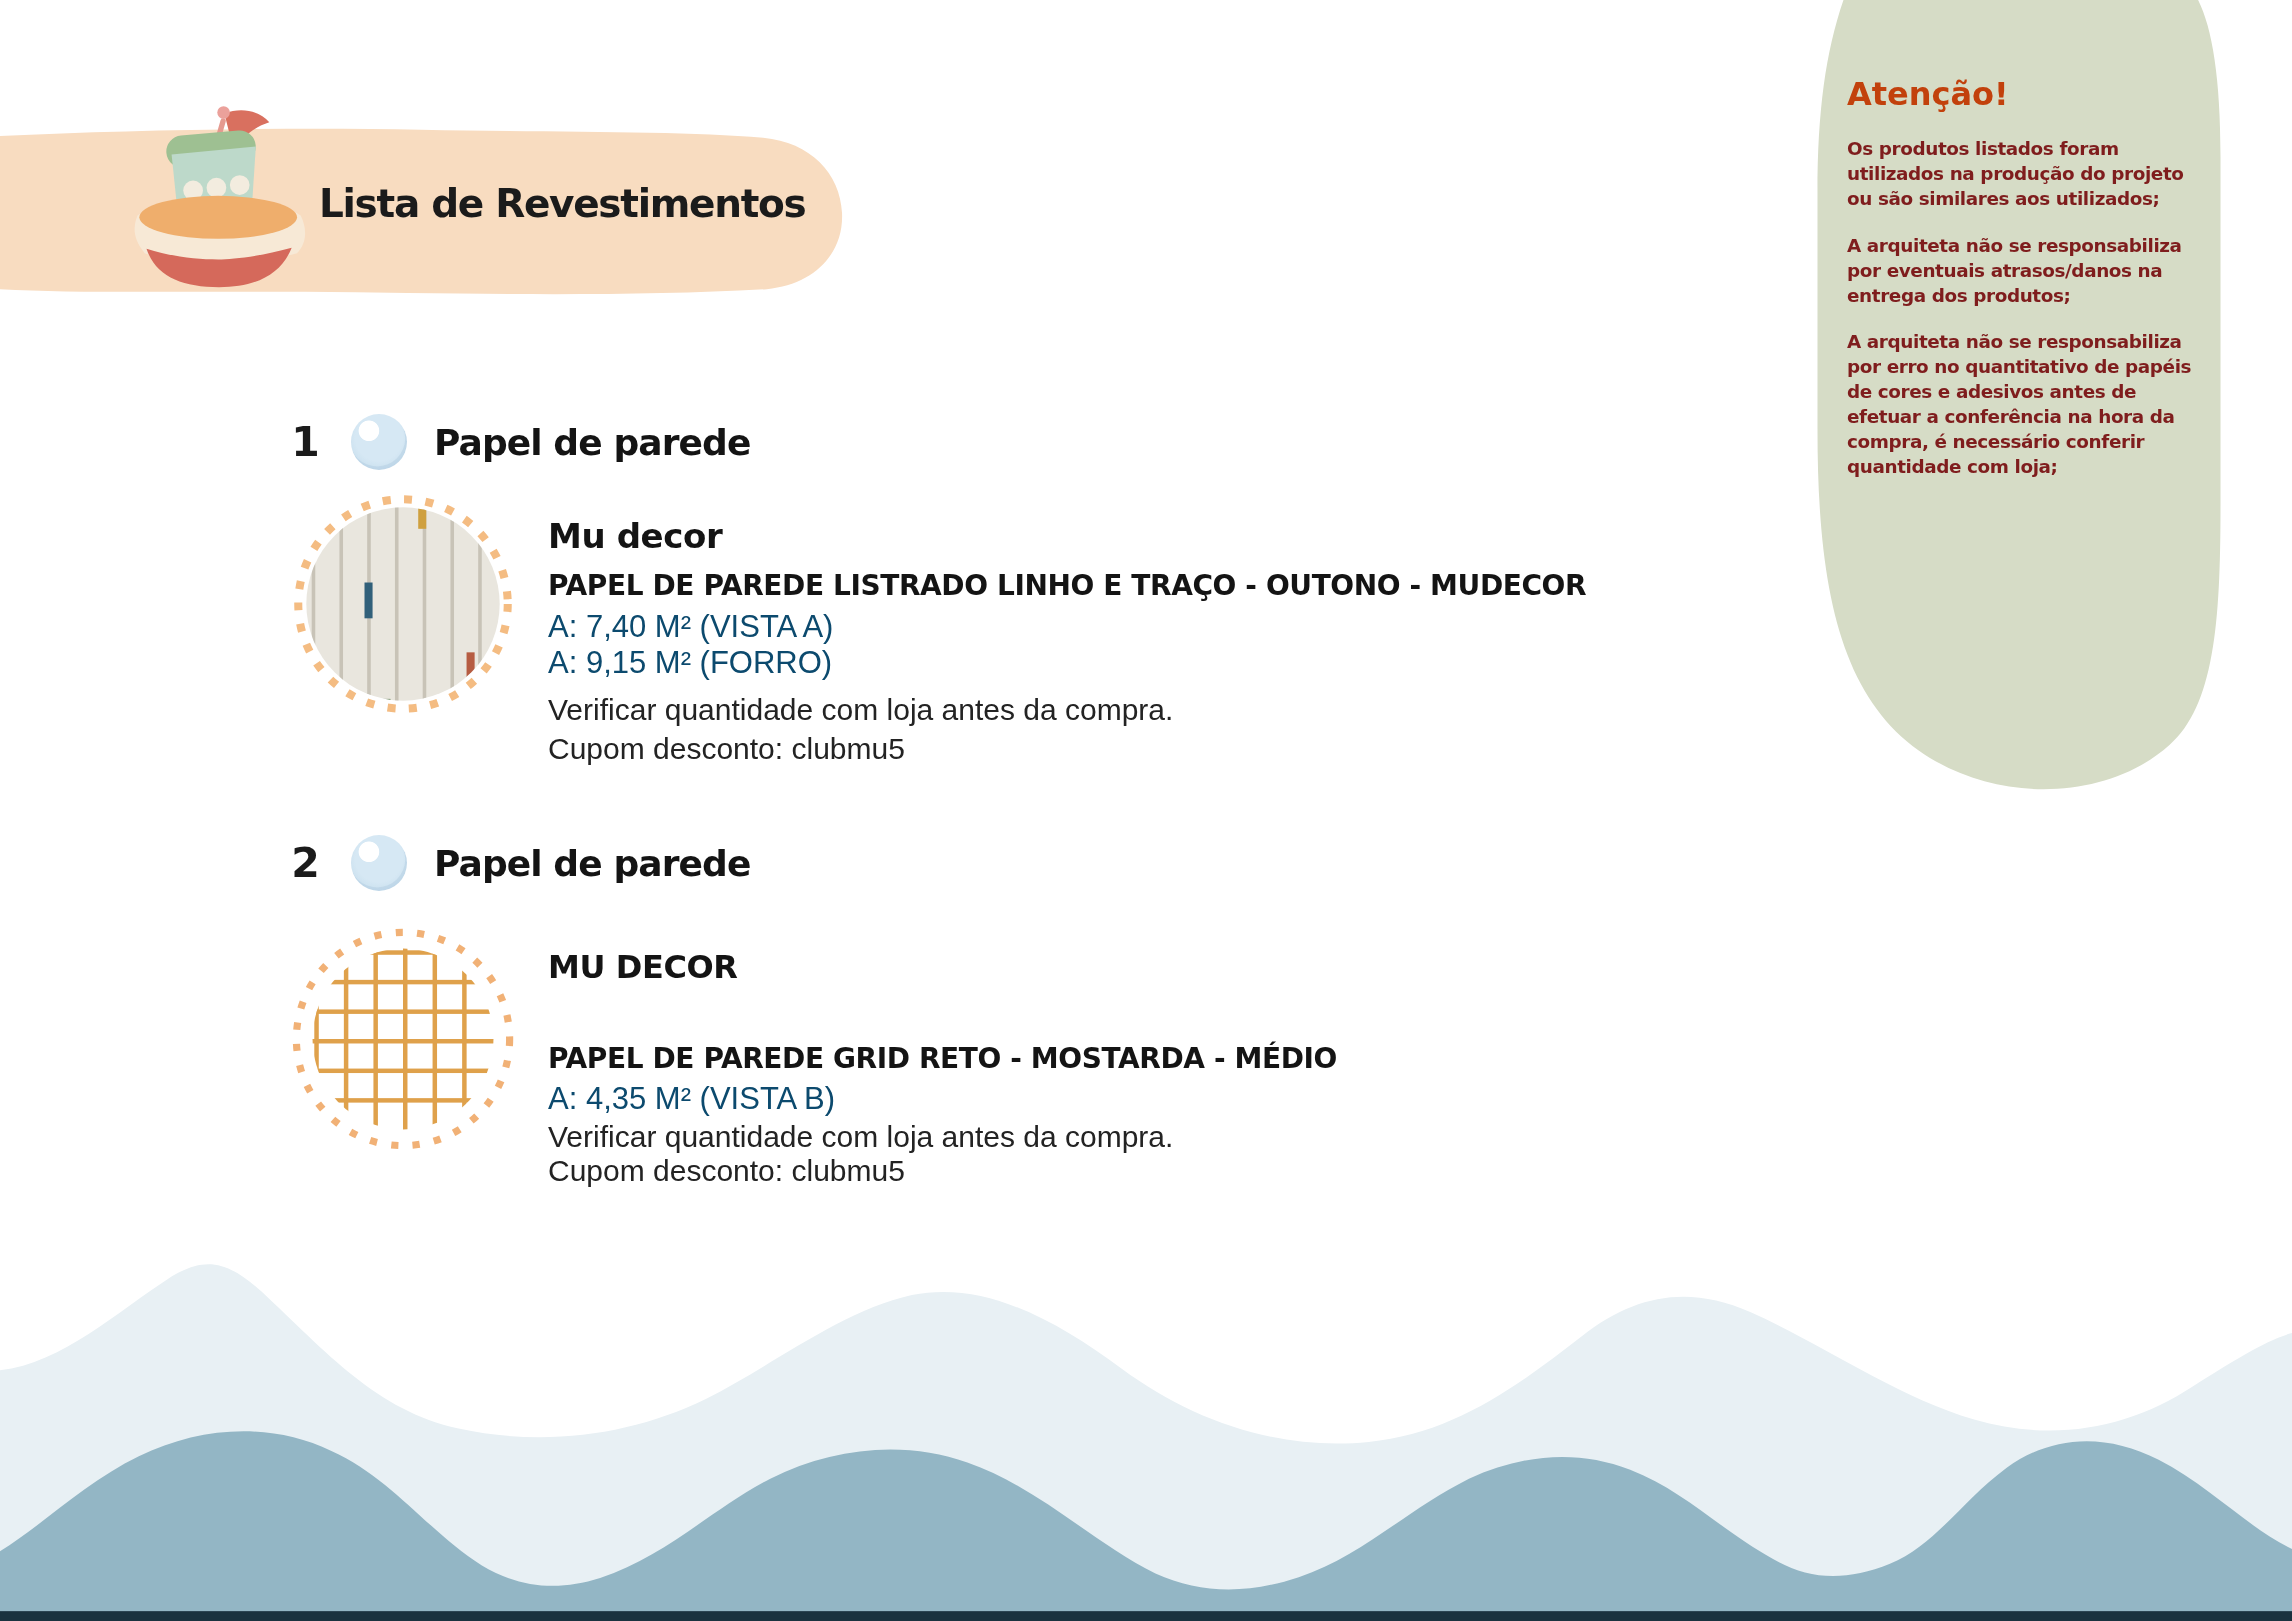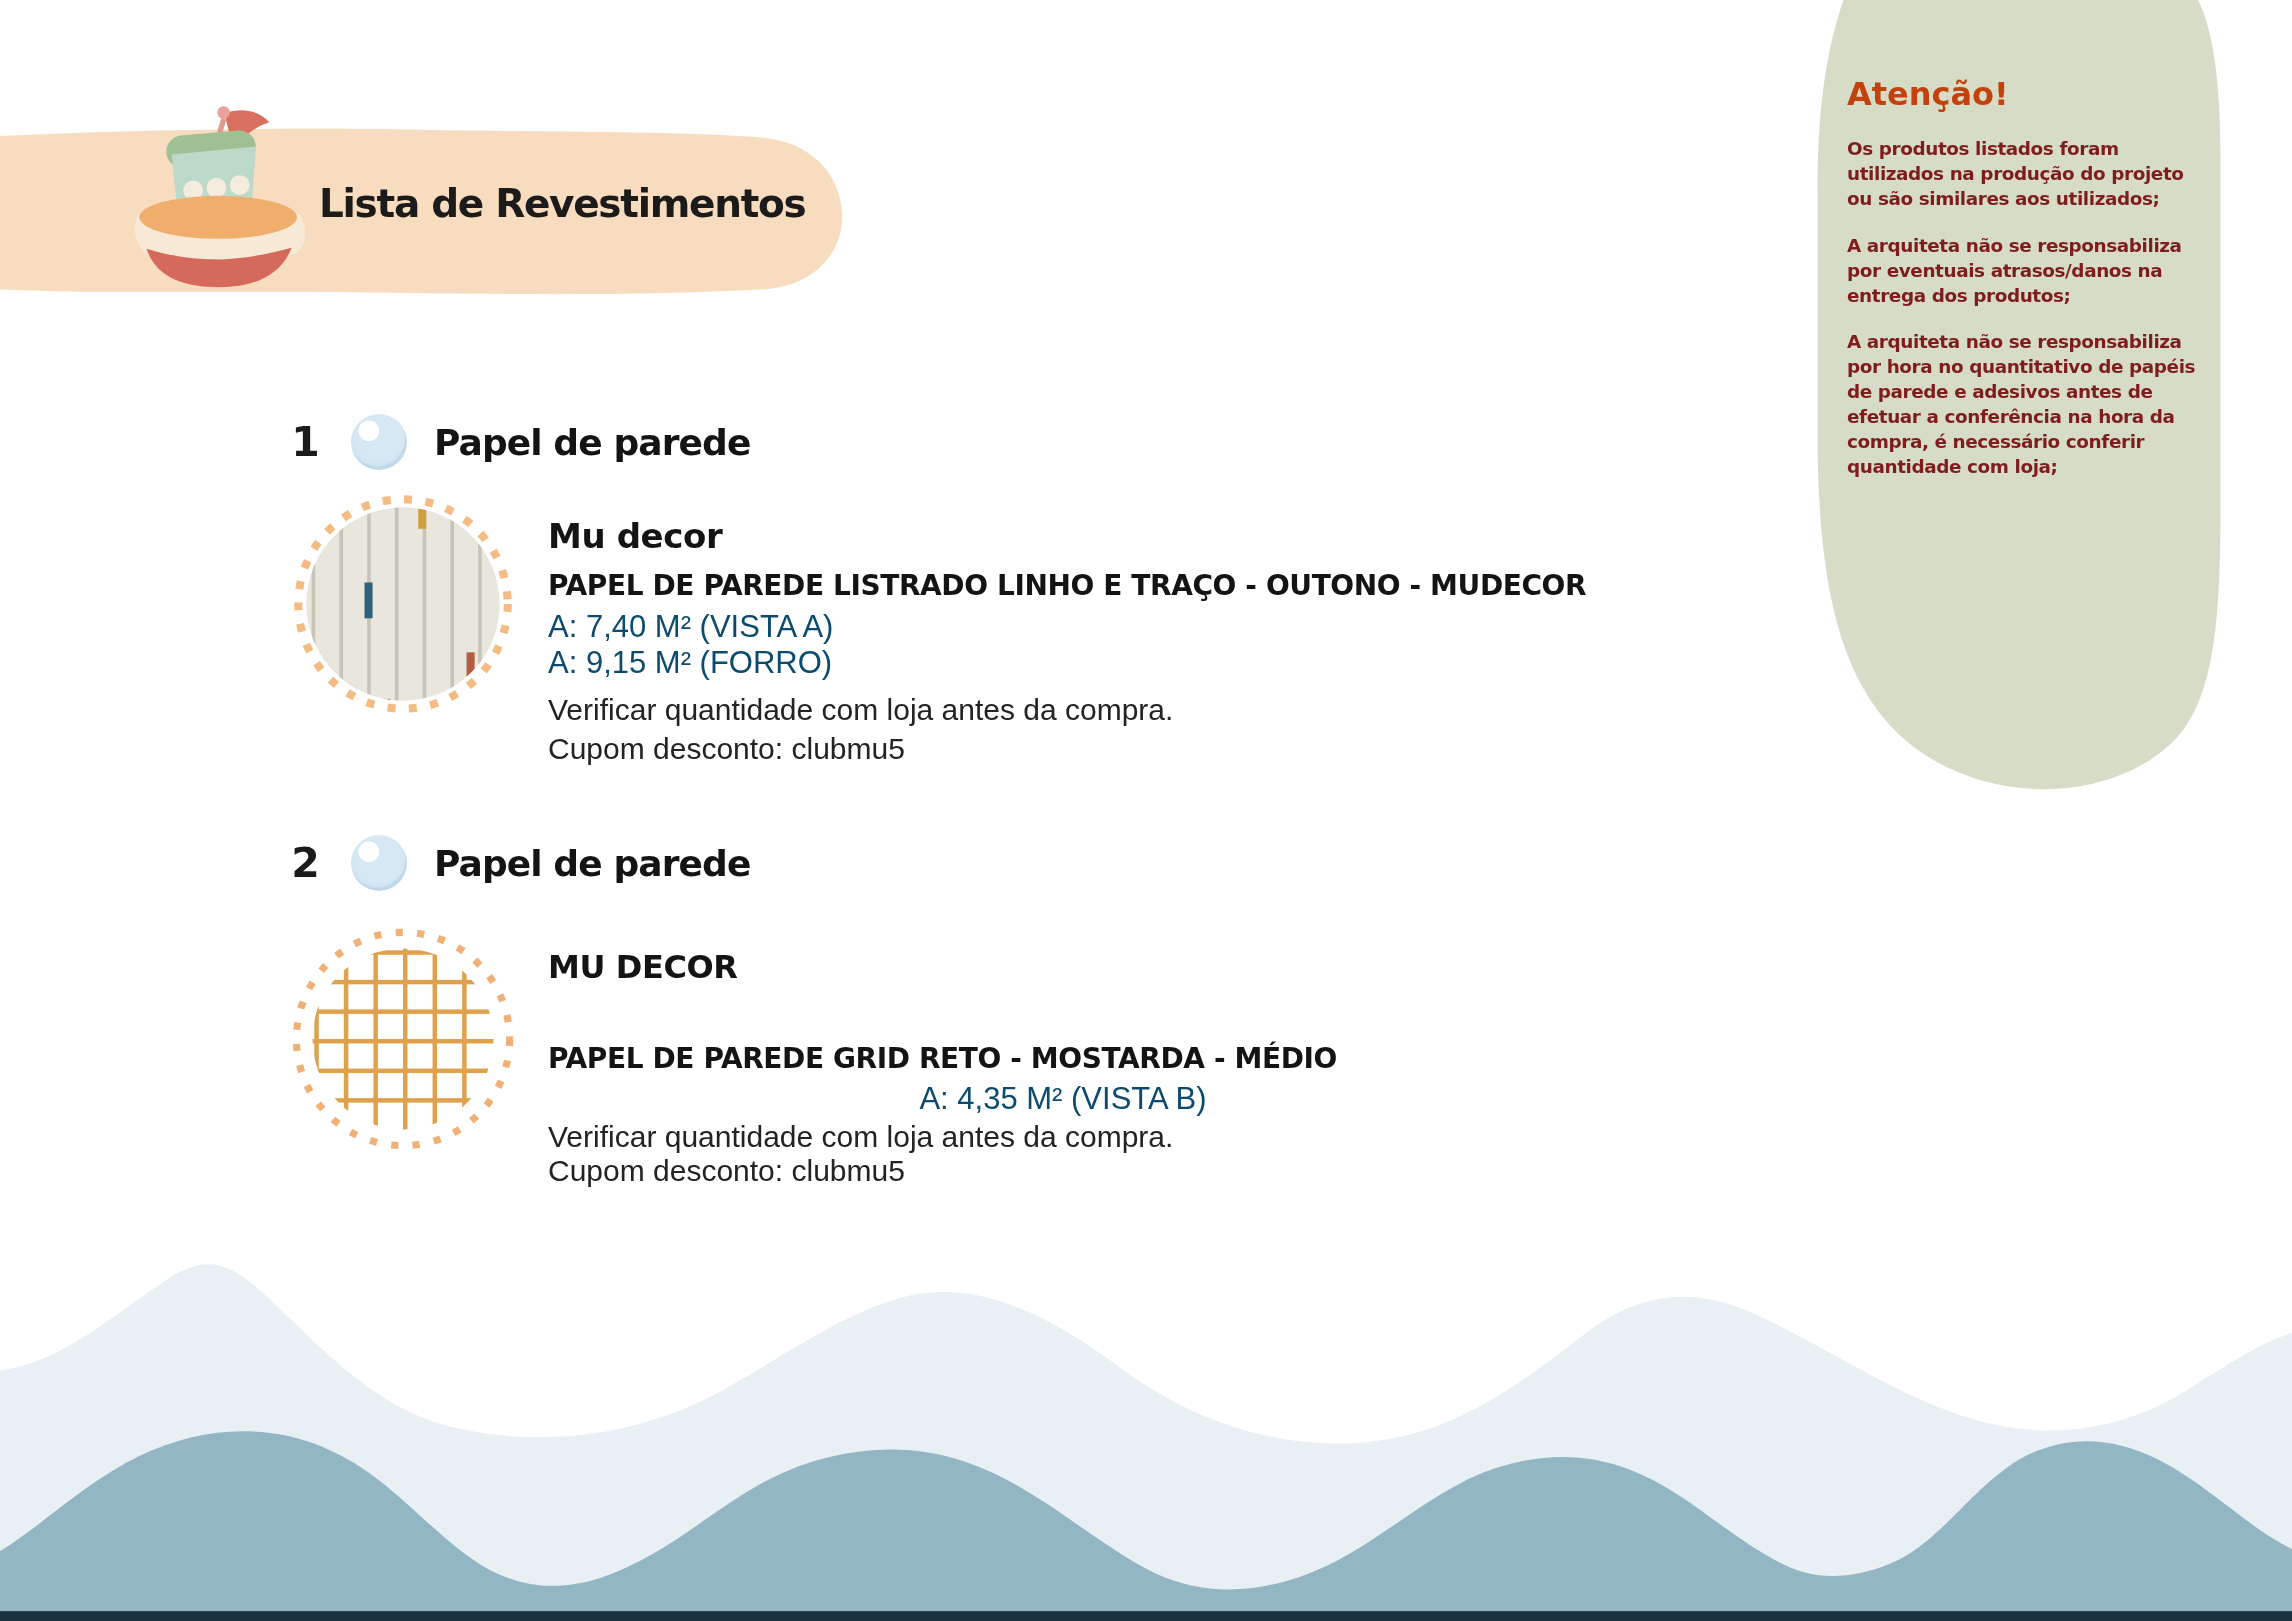--- a/index.html
+++ b/index.html
@@ -26,21 +26,21 @@
 
   
   .product-block{position:absolute;left:548px;width:1030px;}
   .brand{font-size:34px;font-weight:bold;letter-spacing:-0.4px;margin:0 0 12.5px 0;color:#141414;}
   .brand.caps{font-size:32px;margin:0 0 56px 0;}
   .product-name{font-size:28px;font-weight:bold;letter-spacing:-0.4px;margin:0 0 7.2px 0;
                 color:#141414;white-space:nowrap;}
   .area-line{font-family:"Liberation Sans",sans-serif;font-size:31px;line-height:36px;color:#0c4a6e;}
   .notes{margin-top:9px;}
   .note-line{font-family:"Liberation Sans",sans-serif;font-size:30px;line-height:39px;color:#232323;}
-  .block-2 .area-line{line-height:34px;text-align:center;}
+  .block-2 .area-line{line-height:34px;}
   .block-2 .notes{margin-top:3.6px;}
   .block-2 .note-line{line-height:34px;}
 
   
   .blob-svg{position:absolute;left:1813px;top:0;}
   .panel-text{position:absolute;left:1847px;top:75px;width:358px;}
   .panel-title{font-size:32px;font-weight:bold;color:#c2410c;margin:0 0 23px 0;}
   .panel-par{font-size:18.4px;font-weight:bold;line-height:25px;letter-spacing:-0.4px;
              color:#7f1d1d;margin:0 0 21.5px 0;}
 
@@ -162,21 +162,21 @@
   <svg class="blob-svg" width="412" height="806" viewBox="0 0 460 900">
     <path d="M34,0 C14,58 5,125 5,215 L5,480 C5,655 30,775 118,838
              C206,900 330,893 398,832 C448,788 455,695 455,565 L455,175
              C455,88 446,32 430,0 Z" fill="#d6dcc6"></path>
   </svg>
 
   <div class="panel-text">
     <p class="panel-title">Atenção!</p>
     <p class="panel-par">Os produtos listados foram utilizados na produção do projeto ou são similares aos utilizados;</p>
     <p class="panel-par">A arquiteta não se responsabiliza por eventuais atrasos/danos na entrega dos produtos;</p>
-    <p class="panel-par">A arquiteta não se responsabiliza por hora no quantitativo de papéis de parede e adesivos antes de efetuar a conferência na hora da compra, é necessário conferir quantidade com loja;</p>
+    <p class="panel-par">A arquiteta não se responsabiliza por erro no quantitativo de papéis de cores e adesivos antes de efetuar a conferência na hora da compra, é necessário conferir quantidade com loja;</p>
   </div>
 
   <svg class="waves" width="2293" height="385" viewBox="0 0 2560 430" preserveAspectRatio="none">
     <path fill="#e8f0f4" d="M0,150 C70,142 130,85 192,45 C228,24 252,26 292,62 C365,130 420,195 512,215
          C608,236 706,222 788,182 C864,144 938,84 1018,66 C1098,50 1176,92 1252,148
          C1332,207 1428,240 1528,230 C1622,221 1694,168 1766,112 C1826,65 1886,55 1954,85
          C2034,120 2114,178 2204,205 C2294,231 2378,214 2448,168 C2496,138 2530,116 2560,108
          L2560,430 L0,430 Z"></path>
     <path fill="#93b6c5" d="M0,352 C45,325 95,275 155,246 C225,212 303,208 370,240 C438,271 478,330 538,368
          C580,393 623,397 670,382 C743,358 793,306 860,271 C930,236 1010,228 1080,253

